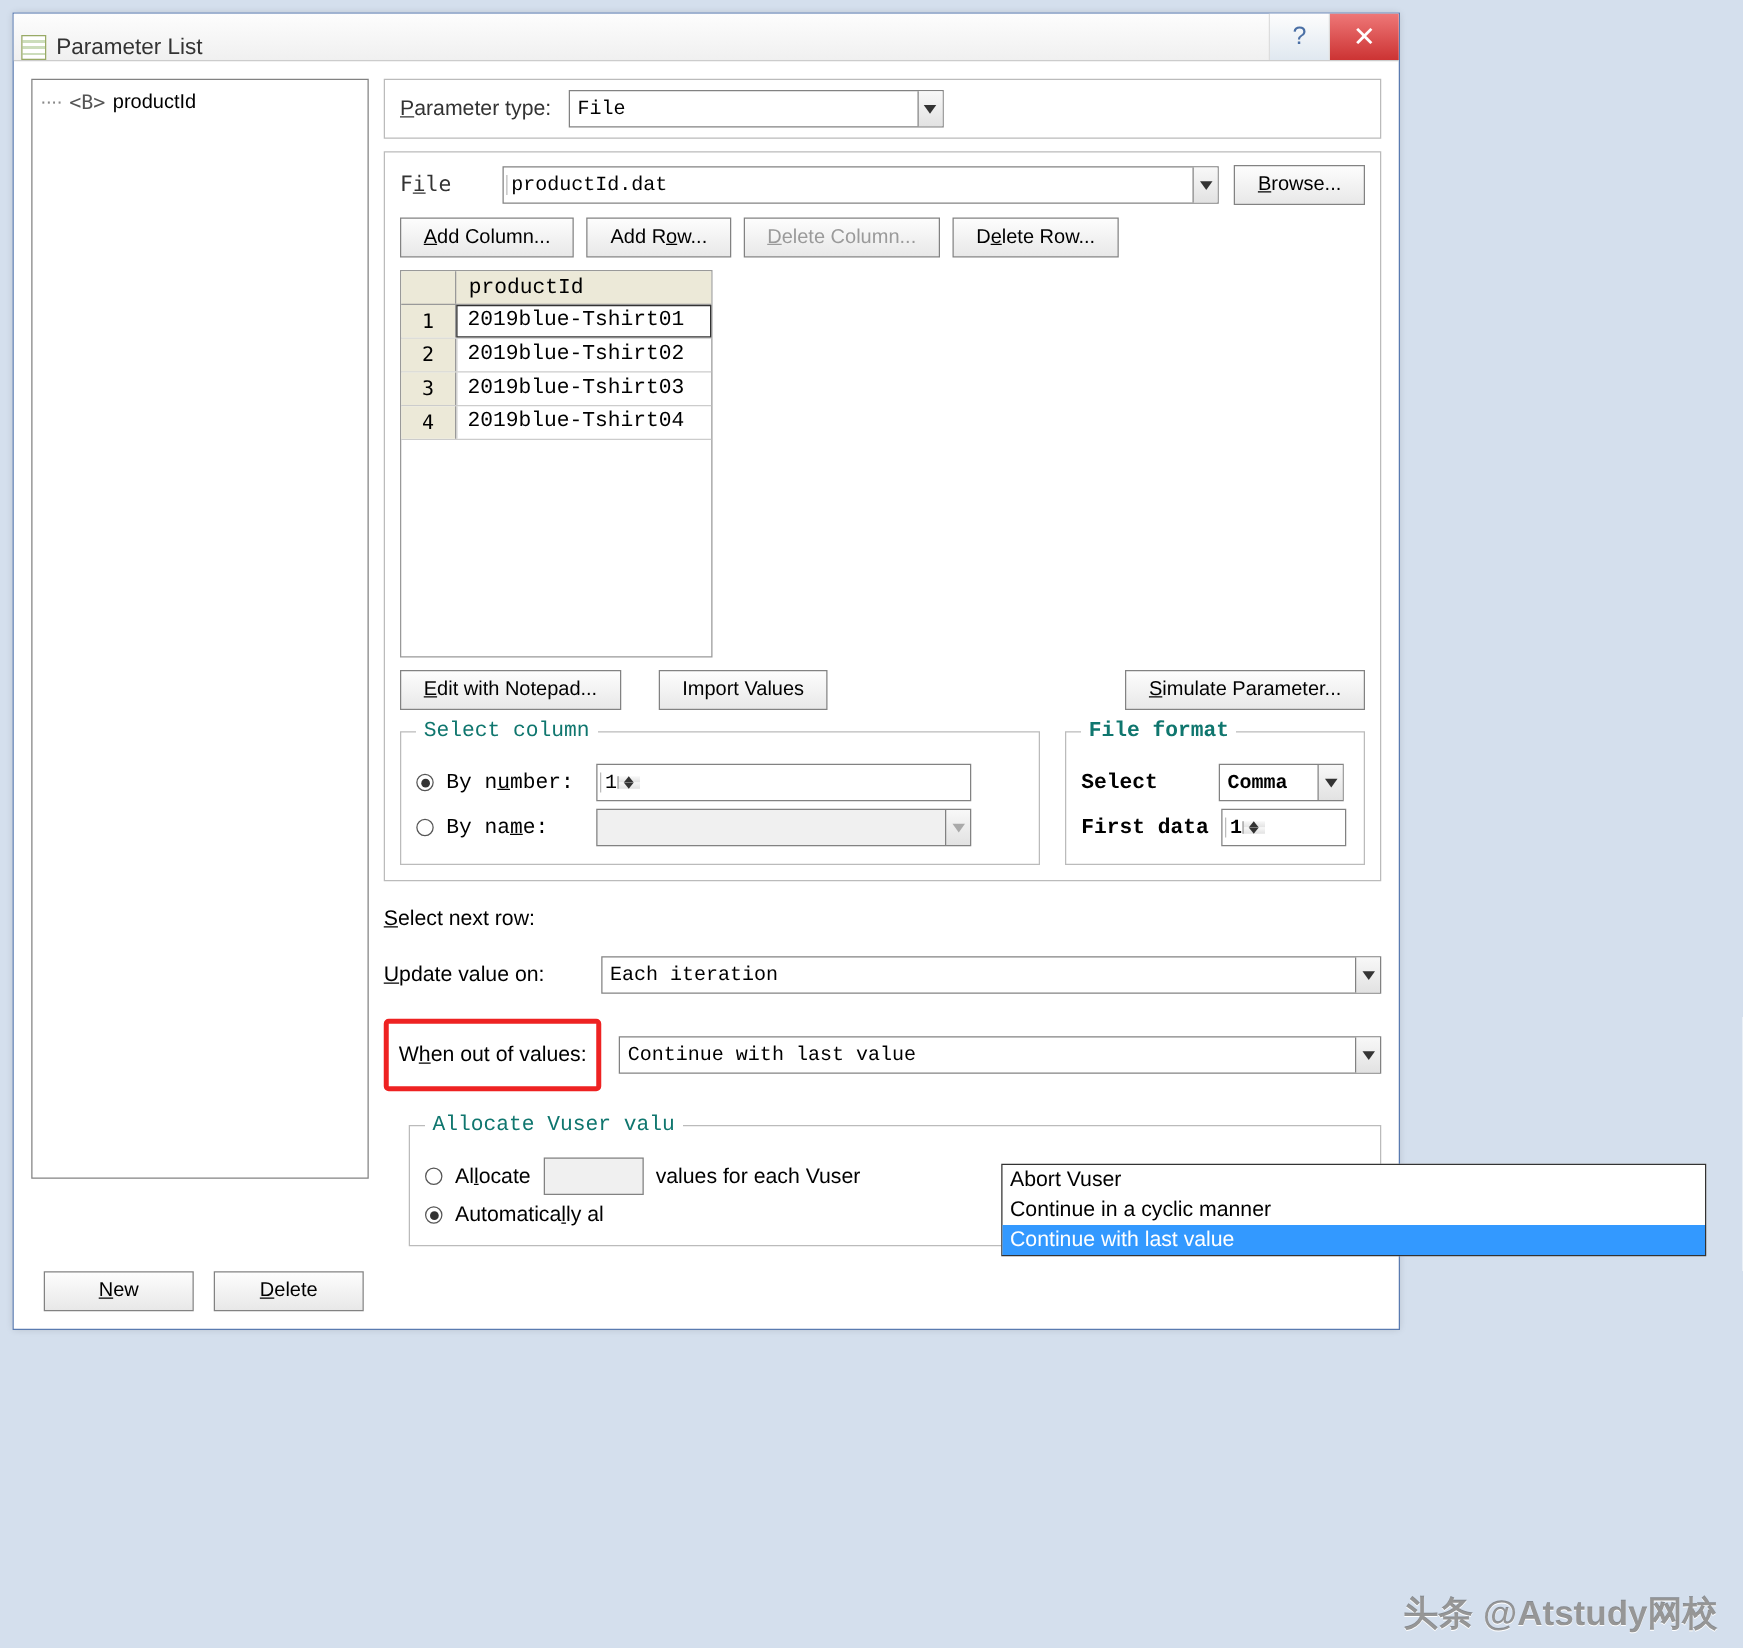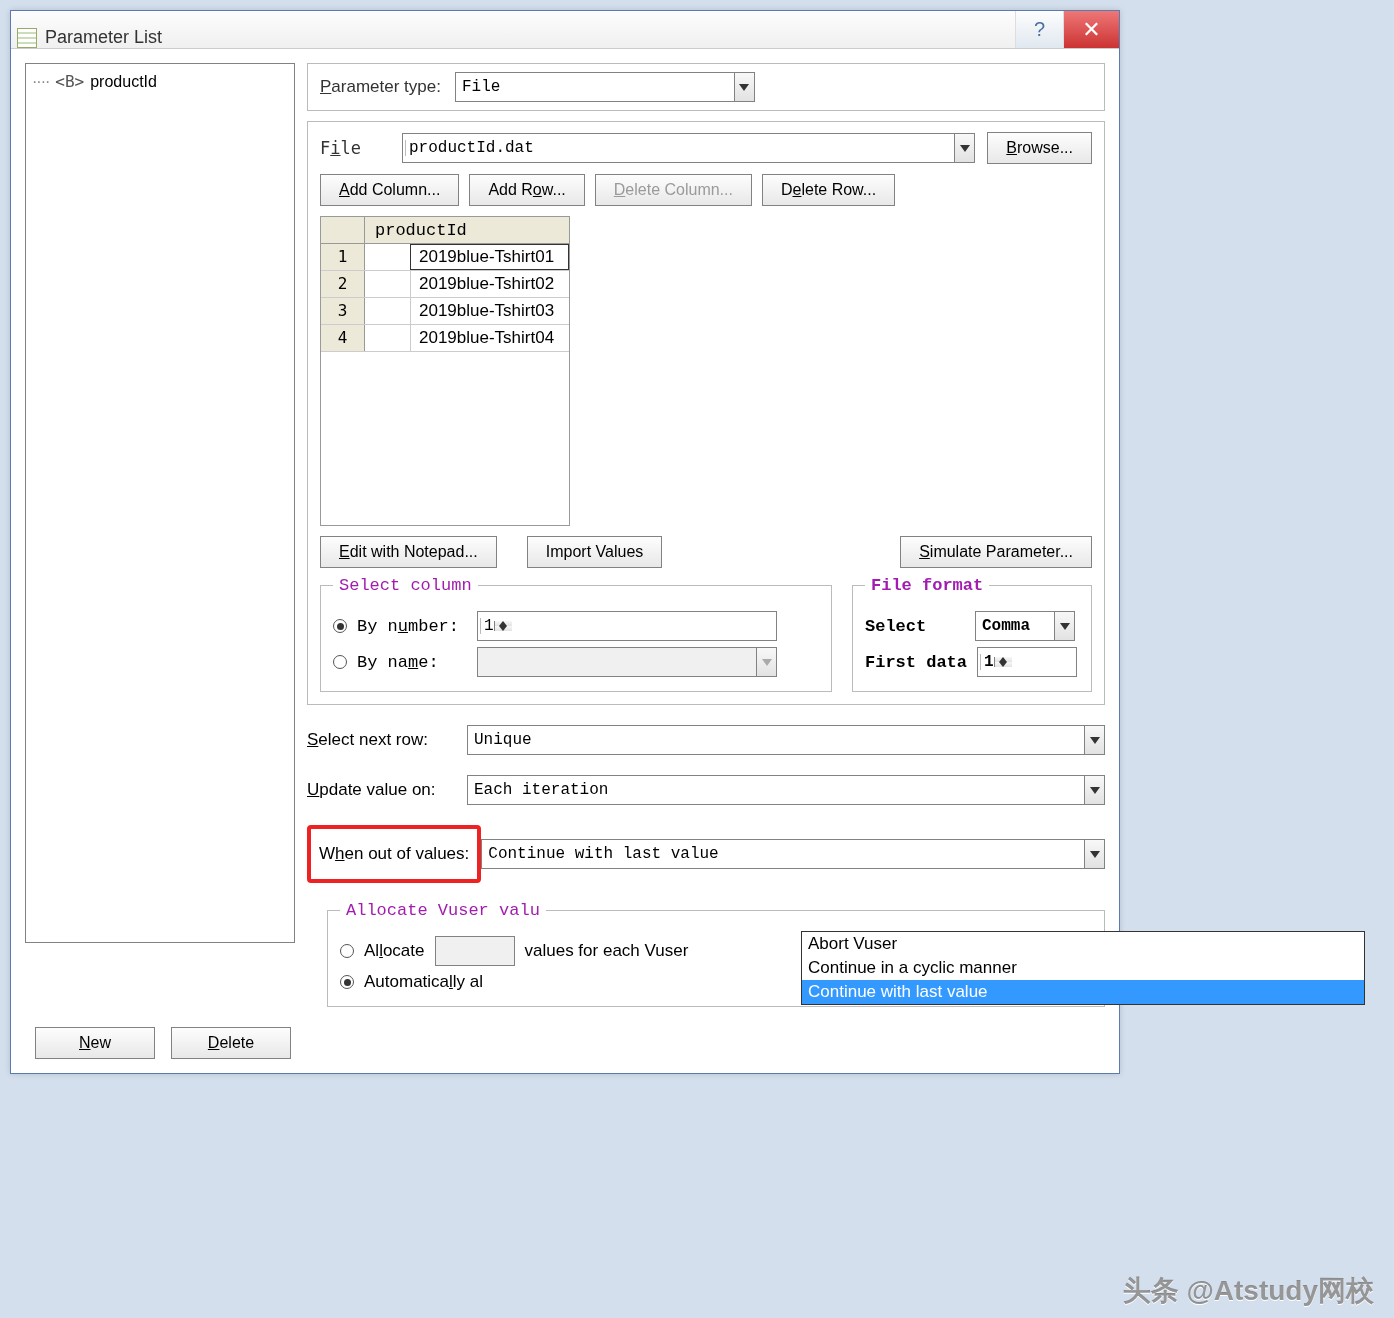--- a/index.html
+++ b/index.html
@@ -39,40 +39,40 @@
 .btn.disabled { color:#9a9a9a; }
 .btn-row { display:flex; gap:10px; margin-top:10px; }
 
 .grid { border:1px solid #999; background:#fff; height:310px; margin-top:10px; width:250px; position:relative; }
 .grid-head { display:flex; border-bottom:1px solid #999; background:#ece9d8; }
 .gh-rownum { width:44px; border-right:1px solid #999; height:26px; }
 .gh-col { flex:1; height:26px; display:flex; align-items:center; padding-left:10px; font-family:"SimSun","Courier New",monospace; font-size:17px; }
 .grid-body { }
 .grow { display:flex; border-bottom:1px solid #ccc; }
 .grownum { width:44px; border-right:1px solid #999; background:#ece9d8; text-align:center; font-family:"SimSun",monospace; font-size:16px; height:26px; line-height:26px; }
-.gcell { flex:1; padding-left:8px; height:26px; line-height:26px; font-family:Liberation Sans, sans-serif; font-size:17px; border-left:1px solid #ccc;margin-left:45px; }
+.gcell { flex:1; padding-left:8px; height:26px; line-height:26px; font-family:Liberation Mono, monospace; font-size:17px; border-left:1px solid #ccc; }
 .grow.first .gcell { outline:1px solid #333; outline-offset:-1px; }
 
 .edit-row { display:flex; gap:30px; margin-top:10px; }
 
 fieldset { border:1px solid #bbb; padding:10px 12px 14px; margin-top:8px; }
-legend { padding:0 6px; font-family:"SimSun","Courier New",monospace; font-size:17px; color:#a21caf; }
+legend { padding:0 6px; font-family:"SimSun","Courier New",monospace; font-size:17px; color:#0f766e; }
 .fs-row { display:flex; align-items:center; gap:10px; margin-top:6px; }
 .radio { width:14px; height:14px; border:1px solid #555; border-radius:50%; display:inline-flex; align-items:center; justify-content:center; }
 .radio.sel::after { content:""; width:7px; height:7px; background:#333; border-radius:50%; }
 .fs-label { font-family:"SimSun","Courier New",monospace; font-size:17px; min-width:110px; }
 .two-col { display:flex; gap:20px; }
 .two-col > fieldset { flex:1; }
 
 .spin { width:18px; display:flex; flex-direction:column; border-left:1px solid #828282; }
 .spin-up,.spin-dn { flex:1; background:linear-gradient(#f8f8f8,#e2e2e2); display:flex; align-items:center; justify-content:center; }
 .tri-up-sm { width:0;height:0;border-left:4px solid transparent;border-right:4px solid transparent;border-bottom:5px solid #333; }
 .tri-dn-sm { width:0;height:0;border-left:4px solid transparent;border-right:4px solid transparent;border-top:5px solid #333; }
 
-.sel-row { display:flex; align-items:center; margin-top:10px; }
+.sel-row { display:flex; align-items:center; gap:14px; margin-top:10px; }
 .sel-lbl { width:160px; font-size:17px; }
 .highlight-red { border:4px solid #e22; border-radius:4px; padding:15px 8px; }
 
 .dropdown-open { position:absolute; background:#fff; border:1px solid #333; left:494px; top:868px; width:564px; z-index:10; }
 .dd-opt { padding:2px 6px; font-size:17px; }
 .dd-opt.sel { background:#3399ff; color:#fff; }
 
 .alloc-fs-label { font-size:17px; }
 
 .bottom-btns { display:flex; gap:16px; padding: 6px 0 14px 24px; }
@@ -226,26 +226,20 @@
                     </div>
                   </div>
               </div>
             </div>
           </fieldset>
         </div>
       </div>
 
       <div class="sel-row">
         <span class="sel-lbl" id="selnextlbl"><span class="accel">S</span>elect next row:</span>
-        <div class="field-wrap">
-          <span class="fv">Unique</span>
-          <div class="dd-btn">
-              <div class="tri-down"></div>
-            </div>
-        </div>
       </div>
       <div class="sel-row">
         <span class="sel-lbl" id="updlbl"><span class="accel">U</span>pdate value on:</span>
         <div class="field-wrap">
           <span class="fv">Each iteration</span>
           <div class="dd-btn">
               <div class="tri-down"></div>
             </div>
         </div>
       </div>

